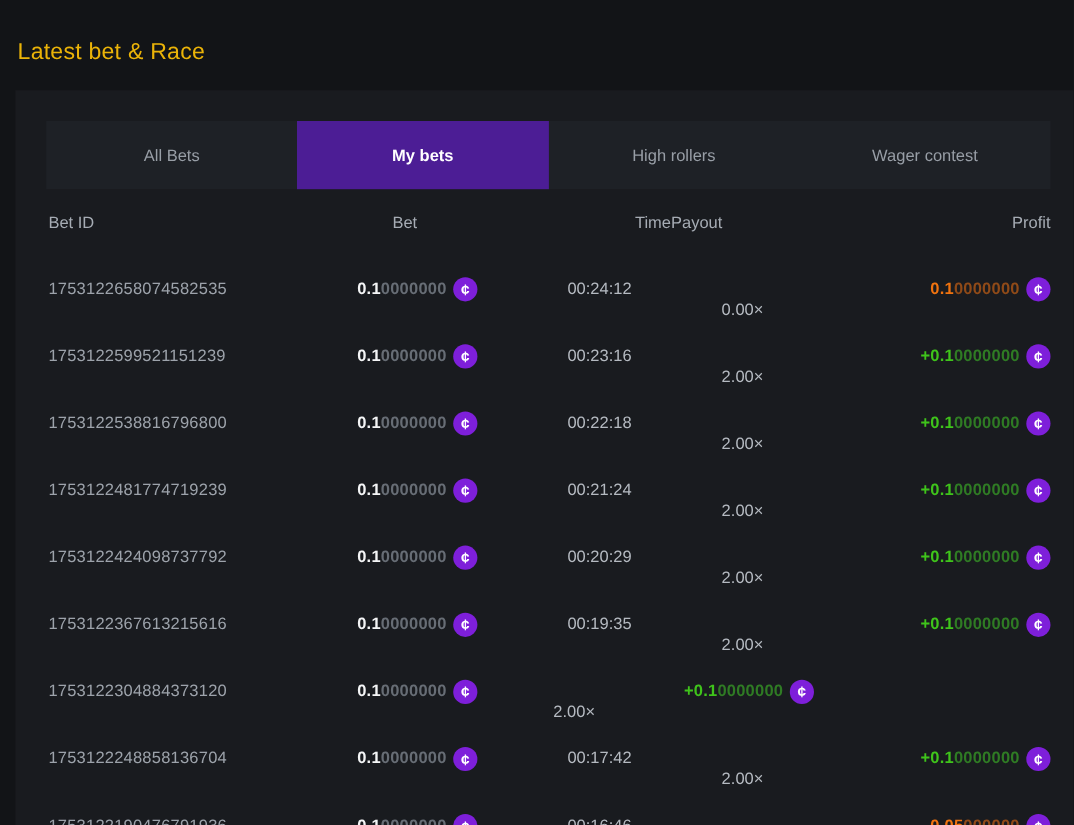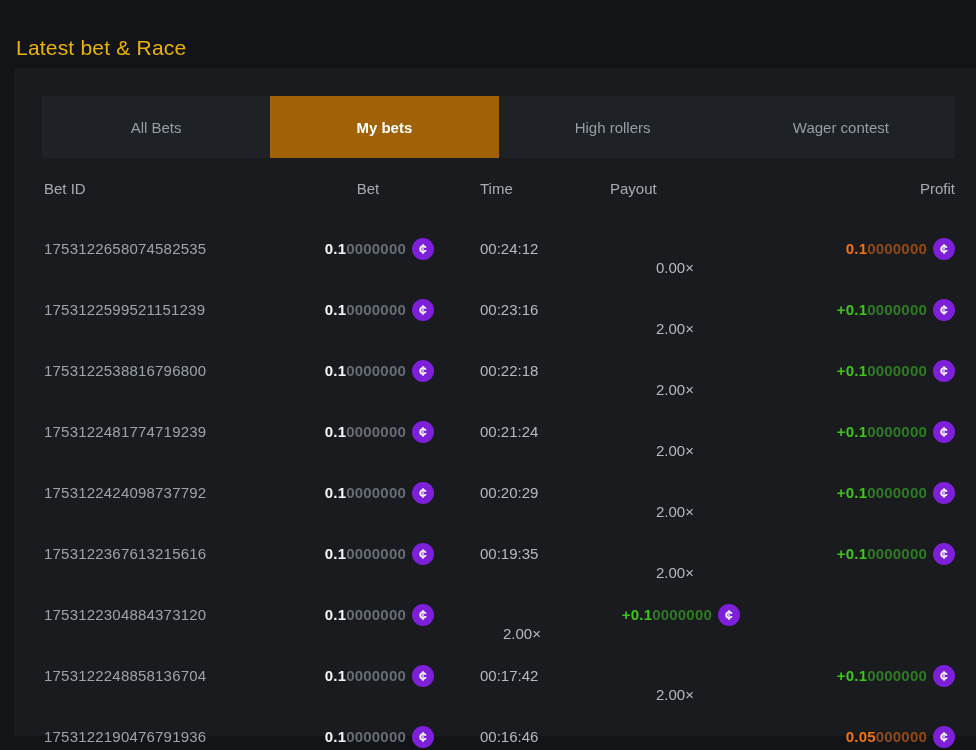--- a/index.html
+++ b/index.html
@@ -7,55 +7,55 @@
     width:976px;height:750px;position:relative;overflow:hidden;
     background:#121417;
     font-family:"Liberation Sans", sans-serif;
     -webkit-font-smoothing:antialiased;
   }
   .page-title{
     position:absolute;left:16px;top:36px;
     font-size:21px;font-weight:500;color:#eab308;letter-spacing:.2px;
   }
   .panel{
-    position:absolute;left:14px;top:68px;width:962px;height:668px;
+    position:absolute;left:14px;top:82px;width:962px;height:668px;
     background:#191b1f;
     text-decoration:underline;
   }
   .tabs{
     position:absolute;left:28px;top:28px;width:913px;height:62px;
     background:#1e2126;display:flex;
   }
   .tab{
     flex:1;display:flex;align-items:center;justify-content:center;
     font-size:15px;color:#989ea6;cursor:pointer;user-select:none;
   }
-  .tab.active{background:#a16207;color:#ffffff;font-weight:700;}
+  .tab.active{background:#4c1d95;color:#ffffff;font-weight:700;}
   .thead{
     position:absolute;left:30px;top:90px;width:911px;height:60px;
     display:grid;grid-template-columns:230px 160px 176px 130px 1fr;
     align-items:center;font-size:15px;color:#a6acb4;
   }
   .th-bet{text-align:center;padding-left:28px;}
-  .th-time{text-align:left;padding-left:46px;}
+  .th-time{text-align:right;padding-left:46px;}
   .th-payout{text-align:left;}
   .th-profit{text-align:right;}
   .rows{position:absolute;left:30px;top:150px;width:911px;}
   .row{
     height:61px;display:grid;grid-template-columns:230px 160px 176px 130px 1fr;
     align-items:center;
   }
   .cell-id{font-size:15px;color:#9da3ab;letter-spacing:.2px;}
   .cell-bet,.cell-profit{
     display:flex;justify-content:flex-end;align-items:center;gap:6px;
     font-size:15px;font-weight:700;letter-spacing:.2px;
   }
   .bet-main{color:#f4f5f6;}
   .bet-rest{color:#676d75;}
-  .cell-time{padding-left:46px;font-size:15px;color:#b5bac1;}
+  .cell-time{text-align:center;padding-left:46px;font-size:15px;color:#b5bac1;}
   .cell-payout{text-align:center;font-size:15px;color:#b5bac1;margin-top:38px;}
   .cell-profit.loss .p-main{color:#f0730f;}
   .cell-profit.loss .p-rest{color:#8f4a18;}
   .cell-profit.win .p-main{color:#3fc41b;}
   .cell-profit.win .p-rest{color:#2f7b24;}
   .coin{
     width:22px;height:22px;border-radius:50%;background:#7e1fda;
     color:#ffffff;display:flex;align-items:center;justify-content:center;
     font-size:14px;font-weight:700;flex:0 0 auto;
   }

